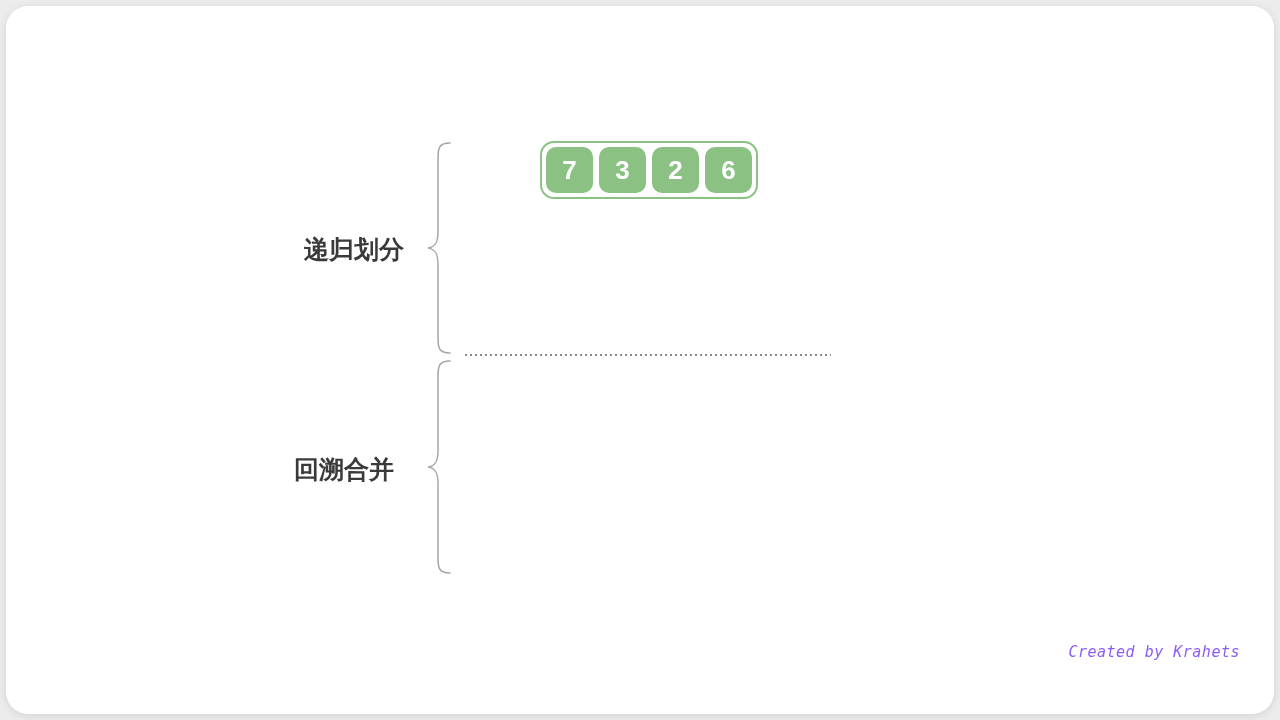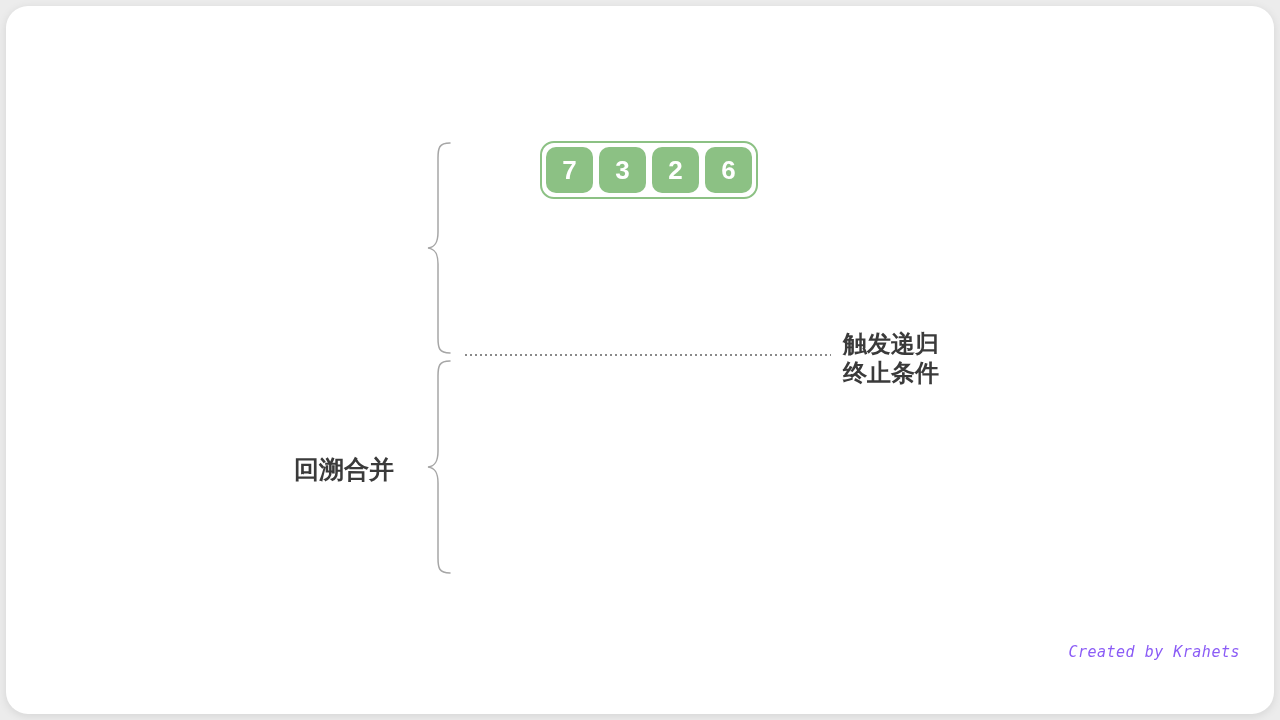--- a/index.html
+++ b/index.html
@@ -111,35 +111,32 @@
 <div class="stage">
   <div class="card"></div>
 
   <div class="array-box">
     <div class="array-cell">7</div>
     <div class="array-cell">3</div>
     <div class="array-cell">2</div>
     <div class="array-cell">6</div>
   </div>
 
+  <div class="phase-label top">递归划分</div>
   <div class="phase-label bottom">回溯合并</div>
 
   <div class="brace first">
     <svg viewBox="0 0 26 212" fill="none" xmlns="http://www.w3.org/2000/svg">
       <path d="M 24 1 C 13 1 12 6 12 16 L 12 90 C 12 99 10 105 2 106 C 10 107 12 113 12 122 L 12 196 C 12 206 13 211 24 211" stroke="#a6a6a6" stroke-width="1.5" fill="none" stroke-linecap="round"></path>
     </svg>
   </div>
 
   <div class="brace second">
     <svg viewBox="0 0 26 214" fill="none" xmlns="http://www.w3.org/2000/svg">
       <path d="M 24 1 C 13 1 12 6 12 16 L 12 91 C 12 100 10 106 2 107 C 10 108 12 114 12 123 L 12 198 C 12 208 13 213 24 213" stroke="#a6a6a6" stroke-width="1.5" fill="none" stroke-linecap="round"></path>
     </svg>
   </div>
 
   <div class="dotted-line"></div>
 
-  <div class="trigger-label">
-    <div>触发递归</div>
-    <div>终止条件</div>
-  </div>
 
   <div class="watermark">Created by Krahets</div>
 </div>
 
 </body></html>

